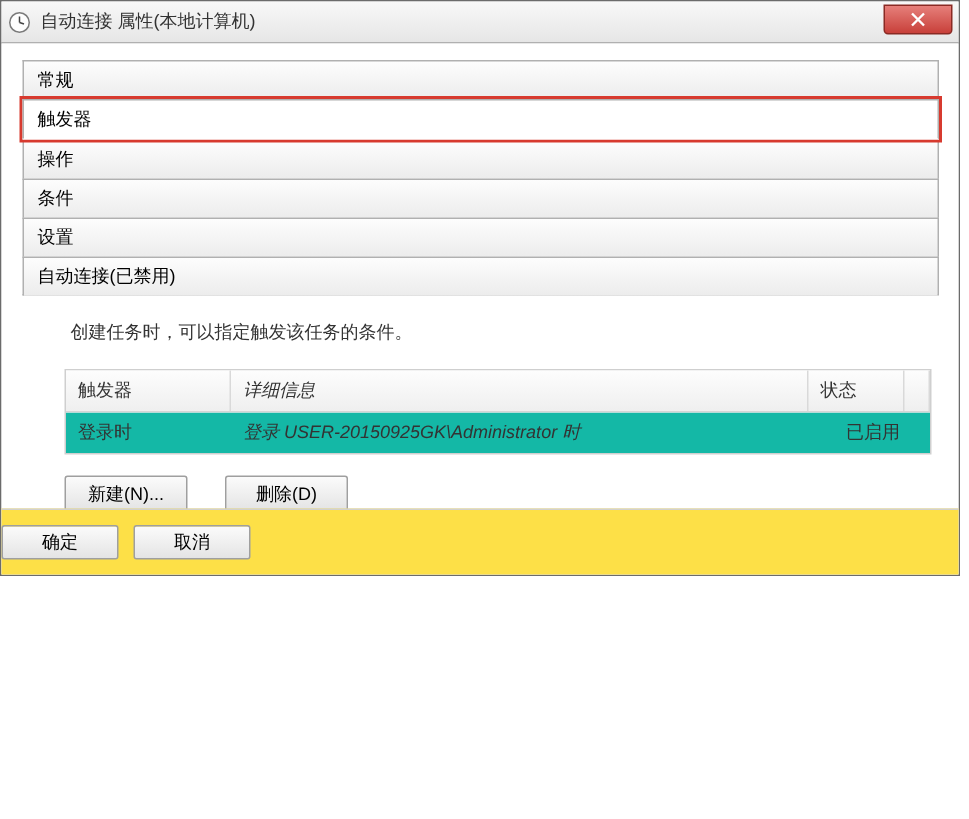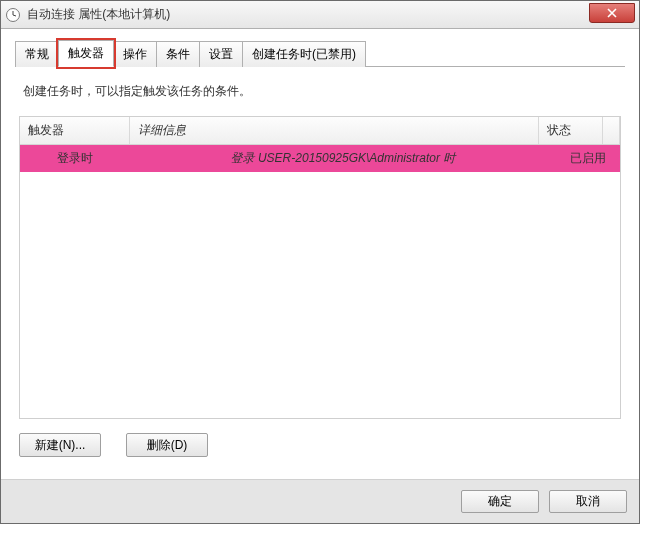--- a/index.html
+++ b/index.html
@@ -1,55 +1,55 @@
 <!DOCTYPE html>
 <html><head>
 <meta charset="utf-8">
 <style>
   * { box-sizing: border-box; margin: 0; padding: 0; }
   body { font-family: "Microsoft YaHei", "SimSun", Tahoma, sans-serif; font-size: 12px; background: #fff; width: 646px; height: 546px; overflow: hidden; }
 
-  .window { width: 640px; height: 524px; border: 1px solid #6b6b6b; position: relative; background: #f0f0f0; }
+  .window { width: 640px; height: 384px; border: 1px solid #6b6b6b; position: relative; background: #f0f0f0; }
 
   .titlebar { height: 28px; background: linear-gradient(#f8f8f8, #e6e6e6); border-bottom: 1px solid #b0b0b0; display: flex; align-items: center; padding: 0 4px; }
   .titlebar .icon { width: 16px; height: 16px; margin-right: 6px; }
   .titlebar .title { color: #333; }
   .titlebar .spacer { flex: 1; }
   .close-btn { width: 46px; height: 20px; margin-top:-4px; background: linear-gradient(#e67f7a, #c8403a); border: 1px solid #8a2a24; border-radius: 0 0 3px 3px; display:flex; align-items:center; justify-content:center; color:#fff; font-size:12px; font-weight:bold; }
   .close-btn svg { width:10px; height:10px; }
 
   .client { position:absolute; top:28px; left:0; right:0; bottom:0; background:#fff; padding:10px 14px 12px 14px; display:flex; flex-direction:column; }
 
-  .tabs { display:flex; align-items:flex-end; border-bottom:1px solid #b0b0b0; position:relative; }
+  .tabs { display:flex; border-bottom:1px solid #b0b0b0; position:relative;flex-direction:column; }
   .tab { padding:4px 9px; border:1px solid #b0b0b0; border-bottom:none; margin-right:-1px; background:linear-gradient(#fdfdfd,#ececec); cursor:default; position:relative; top:1px; }
   .tab.active { background:#fff; border-bottom:1px solid #fff; z-index:2; }
   .tab.hl { box-shadow: 0 0 0 2px #d73a2f; z-index:5; }
 
   .desc { padding:16px 8px 10px 8px; color:#333; }
 
   .list-wrap { border:1px solid #cfcfcf; background:#fff; flex:1; min-height:0; margin:6px 4px 0 4px; display:flex; flex-direction:column; }
   .list-header { display:flex; background:linear-gradient(#fdfdfd,#efefef); border-bottom:1px solid #d5d5d5; }
   .list-header .col { padding:5px 8px; border-right:1px solid #d9d9d9; color:#333; }
   .col-trig { width:110px; }
   .col-det { flex:1;font-style:italic; }
   .col-stat { width:64px; }
   .col-pad { width:14px; border-right:none; }
   .list-body { flex:1; overflow:auto; }
   .row { display:flex; }
-  .row.sel { background:#ec4899;text-align:center; }
+  .row.sel { background:#14b8a6; }
   .row .cell { padding:5px 8px; color:#333; white-space:nowrap; overflow:hidden; text-overflow:ellipsis; }
 
   .btn-row { display:flex; gap:25px; padding:14px 4px 4px 4px; }
   .btn { min-width:82px; height:24px; border:1px solid #9f9f9f; background:linear-gradient(#fbfbfb,#e4e4e4); border-radius:2px; display:flex; align-items:center; justify-content:center; cursor:default; padding:0 8px; }
   .btn.hl { box-shadow: 0 0 0 2px #d73a2f; }
 
-  .footer { position:absolute; left:0; right:0; bottom:0; height:44px; background:#e5e5e5; border-top:1px solid #d0d0d0; display:flex; align-items:center; justify-content:flex-end; padding-right:12px; gap:10px; }
+  .footer { position:absolute; left:0; right:0; bottom:0; height:44px; background:#fde047; border-top:1px solid #d0d0d0; display:flex; align-items:center; padding-right:12px; gap:10px; }
   .foot-btn { min-width:78px; height:23px; border:1px solid #9f9f9f; background:linear-gradient(#fbfbfb,#e4e4e4); border-radius:2px; display:flex; align-items:center; justify-content:center; cursor:default; }
 
-  .content-area { position:relative; flex:1; display:flex; flex-direction:column; padding-bottom:50px; }
+  .content-area { position:relative; flex:1; display:flex; flex-direction:column; padding-bottom:50px;margin-left:24px; }
 
   .watermark { position:absolute; right:8px; bottom:6px; display:flex; align-items:center; gap:6px; }
   .wm-icon { width:34px; height:22px; }
   .wm-text { font-weight:bold; font-size:18px; color:#333; letter-spacing:1px; }
   .wm-text .blue { color:#2a6fb3; }
 </style>
 </head>
 <body>
 
 <div class="window">
@@ -72,21 +72,21 @@
   </div>
 
   <div class="client">
 
     <div class="tabs">
       <div class="tab"><span>常规</span></div>
       <div class="tab active hl"><span>触发器</span></div>
       <div class="tab"><span>操作</span></div>
       <div class="tab"><span>条件</span></div>
       <div class="tab"><span>设置</span></div>
-      <div class="tab"><span>创建任务时(已禁用)</span></div>
+      <div class="tab"><span>自动连接(已禁用)</span></div>
     </div>
 
     <div class="content-area">
 
       <div class="desc">创建任务时，可以指定触发该任务的条件。</div>
 
       <div class="list-wrap">
         <div class="list-header">
           <div class="col col-trig">触发器</div>
           <div class="col col-det">详细信息</div>

